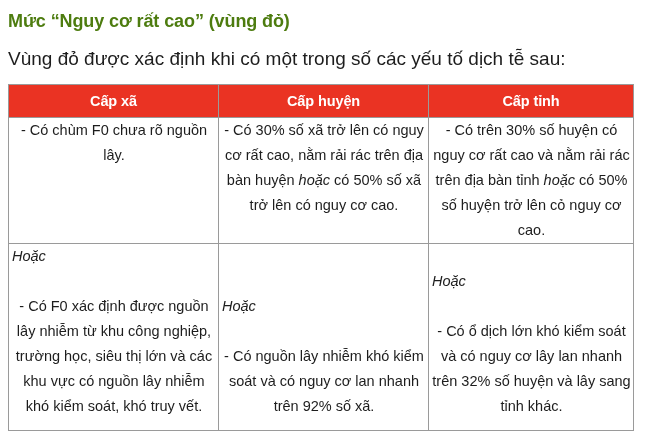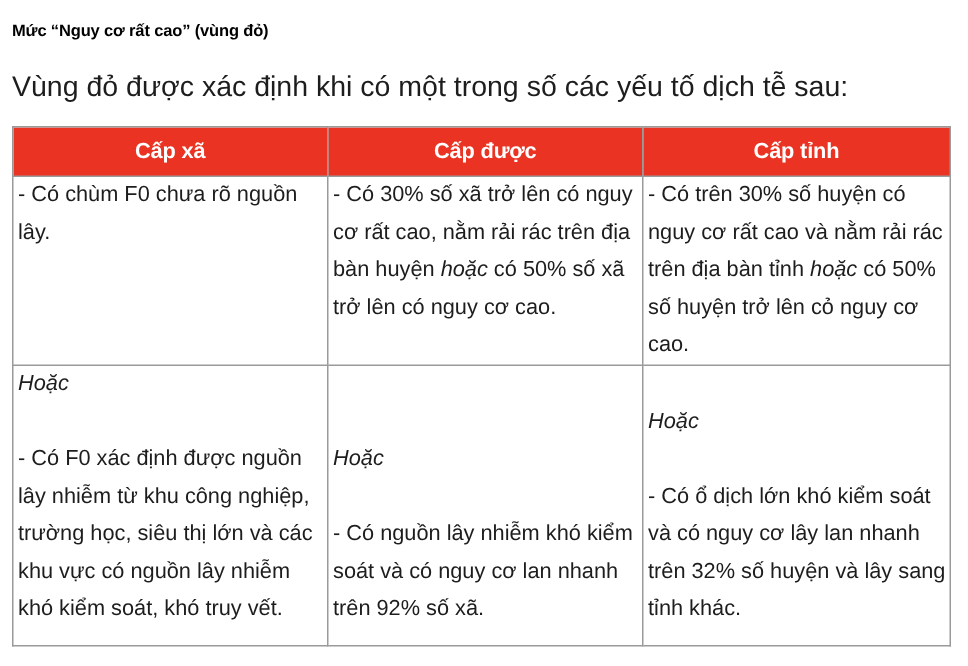--- a/index.html
+++ b/index.html
@@ -18,25 +18,25 @@
   .page {
     position: relative;
     width: 645px;
     height: 444px;
     box-sizing: border-box;
   }
   .heading {
     position: absolute;
     left: 8px;
     top: 11px;
-    font-size: 11px;
+    font-size: 18px;
     font-weight: bold;
     line-height: 20px;
     letter-spacing: -0.1px;
-    color: #000000;
+    color: #4d7c0f;
     white-space: nowrap;
   }
   .subheading {
     position: absolute;
     left: 8px;
     top: 49px;
     font-size: 19px;
     font-weight: normal;
     line-height: 20px;
     color: #1d1d1d;
@@ -81,20 +81,21 @@
   .cell .or {
     font-style: italic;
     display: block;
   }
   .cell .spacer-line {
     display: block;
     height: 25px;
   }
   .cell p {
     margin: 0;
+    text-align: center;
   }
   
   tr.row-1 td { height: 125px; }
   tr.row-1 .cell { padding-top: 0; }
   .pad-2 { padding-top: 50px; }
   .pad-1 { padding-top: 25px; }
   
   tr.row-2 td { height: 186px; }
 </style>
 </head>
@@ -108,21 +109,21 @@
 
   <table class="risk-table">
     <colgroup>
       <col class="c1">
         <col class="c2">
         <col class="c3">
     </colgroup>
     <thead>
       <tr>
         <th>Cấp xã</th>
-        <th>Cấp được</th>
+        <th>Cấp huyện</th>
         <th>Cấp tỉnh</th>
       </tr>
     </thead>
     <tbody>
 
       <tr class="row-1">
         <td>
           <div class="cell pad-2">
             <p>- Có chùm F0 chưa rõ nguồn lây.</p>
           </div>

